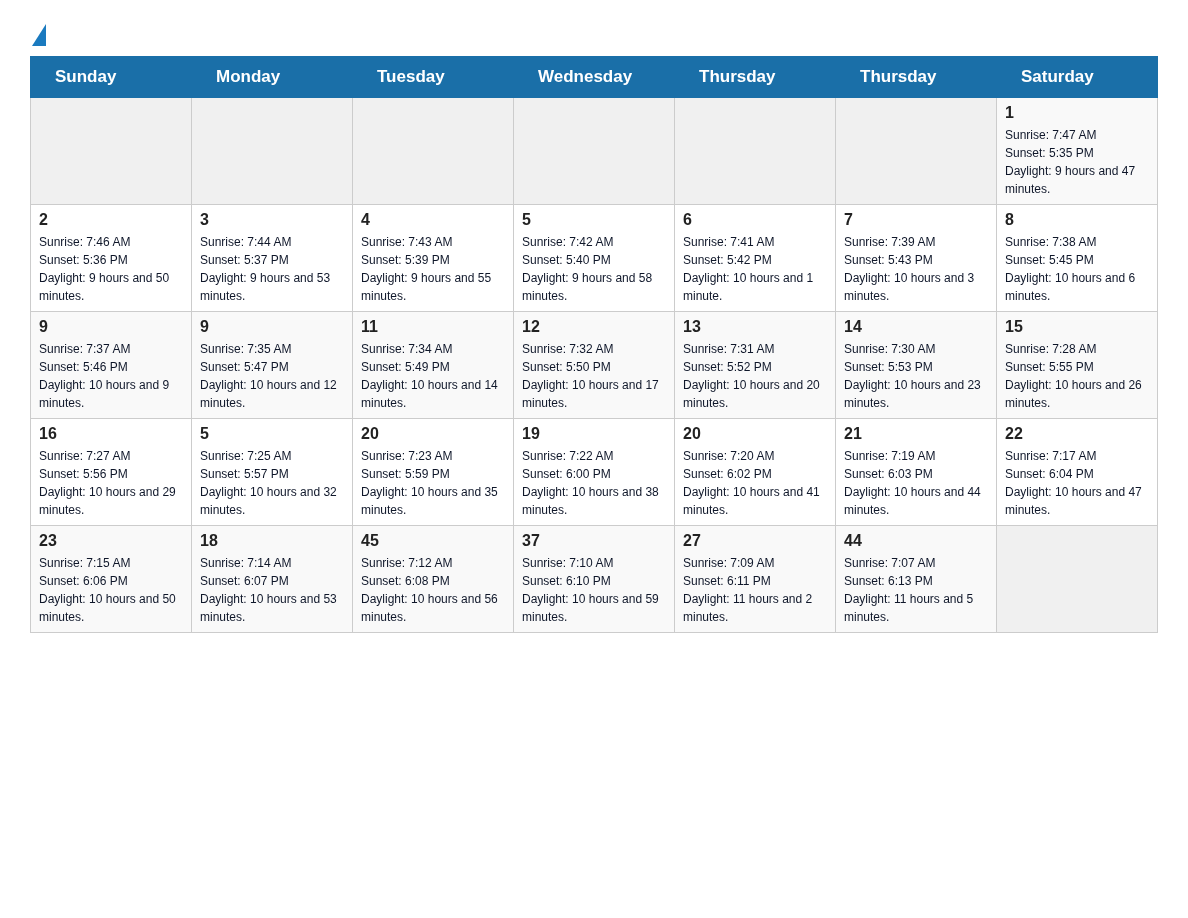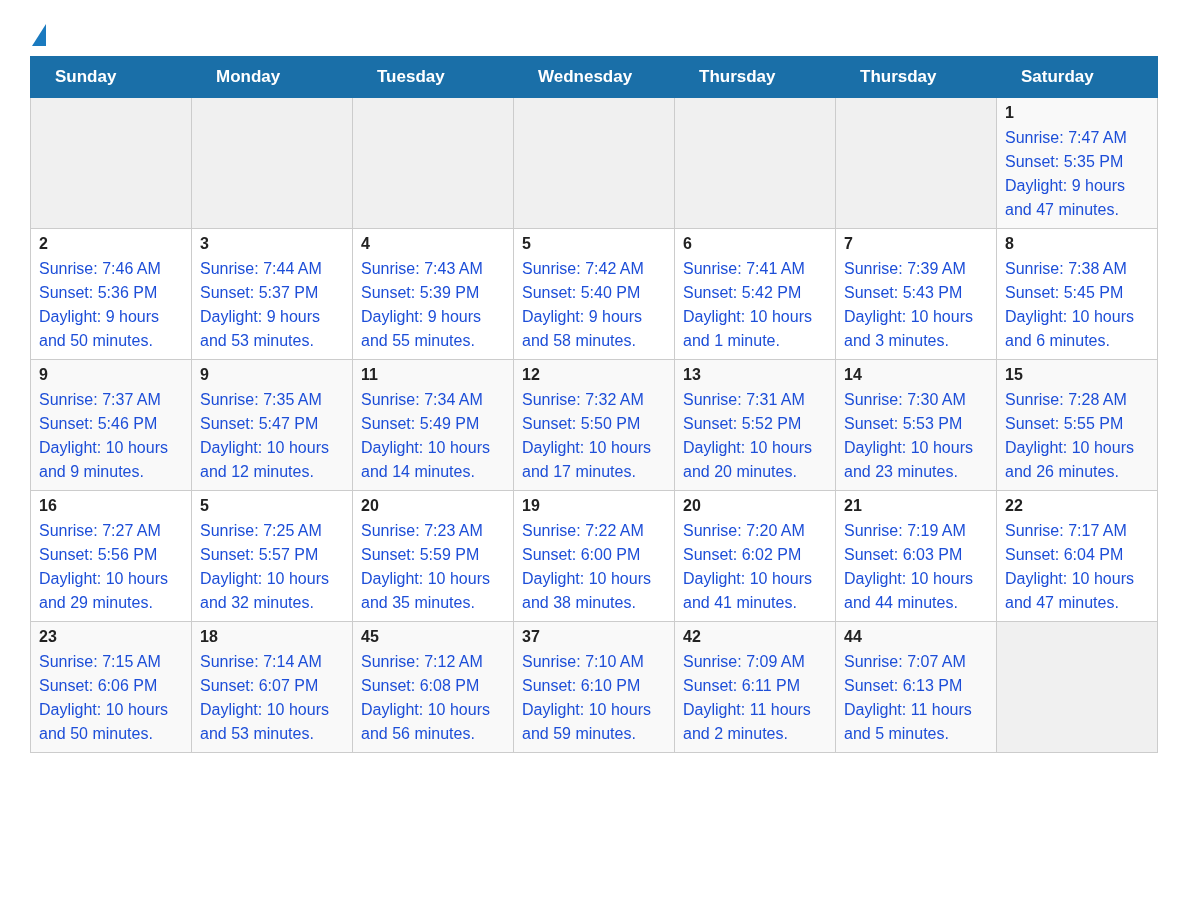--- a/index.html
+++ b/index.html
@@ -88,22 +88,22 @@
       background: #fff;
     }
     .day-number {
       font-size: 16px;
       font-weight: bold;
       color: #222;
       margin-bottom: 4px;
       display: block;
     }
     .day-info {
-      font-size: 16px;
-      color: #1d4ed8;
+      font-size: 12px;
+      color: #0f172a;
       line-height: 1.5;
     }
     .empty-cell {
       background: #f0f0f0 !important;
     }
   </style>
 </head>
 <body>
 
 <div class="header">
@@ -246,21 +246,21 @@
         </td>
         <td>
           <span class="day-number">45</span>
           <div class="day-info">Sunrise: 7:12 AM<br>Sunset: 6:08 PM<br>Daylight: 10 hours and 56 minutes.</div>
         </td>
         <td>
           <span class="day-number">37</span>
           <div class="day-info">Sunrise: 7:10 AM<br>Sunset: 6:10 PM<br>Daylight: 10 hours and 59 minutes.</div>
         </td>
         <td>
-          <span class="day-number">42</span>
+          <span class="day-number">27</span>
           <div class="day-info">Sunrise: 7:09 AM<br>Sunset: 6:11 PM<br>Daylight: 11 hours and 2 minutes.</div>
         </td>
         <td>
           <span class="day-number">44</span>
           <div class="day-info">Sunrise: 7:07 AM<br>Sunset: 6:13 PM<br>Daylight: 11 hours and 5 minutes.</div>
         </td>
         <td class="empty-cell"></td>
       </tr>
     </tbody>
 </table>

